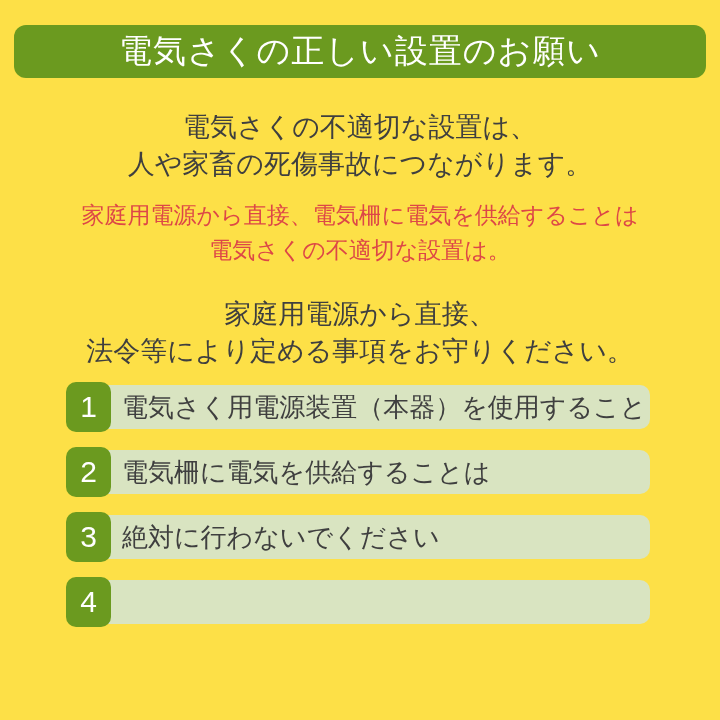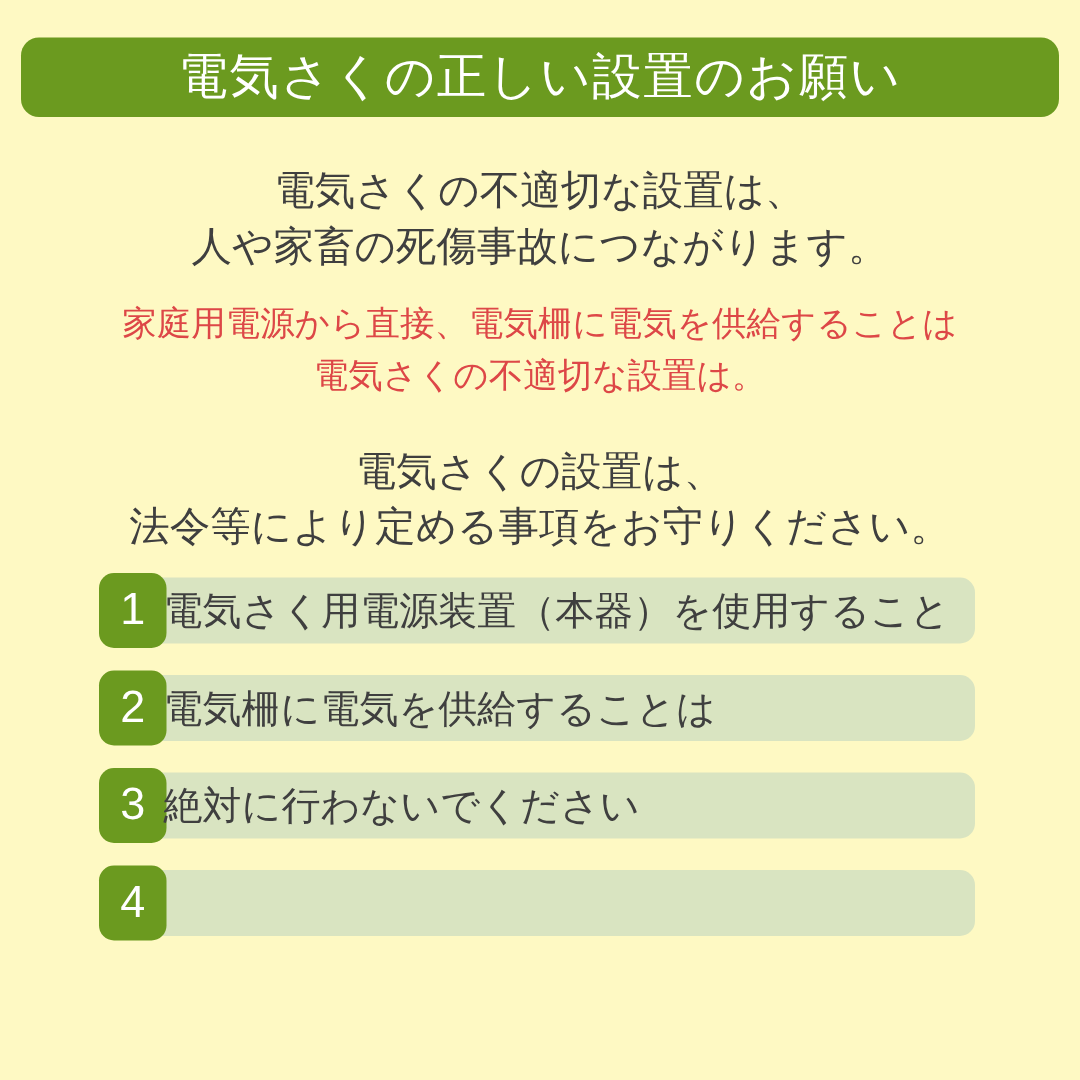--- a/index.html
+++ b/index.html
@@ -12,21 +12,21 @@
   html, body { background: #ffffff; }
   body {
     font-family: "Liberation Sans", "DejaVu Sans", sans-serif;
     color: var(--text-dark);
   }
   .page {
     position: relative;
     width: 720px;
     height: 720px;
     margin: 0 auto;
-    background: #fef9c3;
+    background: #fde047;
     overflow: hidden;
   }
   .banner {
     margin: 25px auto 0 auto;
     width: 692px;
     height: 53px;
     background: var(--accent-green);
     border-radius: 12px;
     display: flex;
     align-items: center;
@@ -71,21 +71,21 @@
     background: var(--accent-green);
     border-radius: 10px;
     color: #ffffff;
     font-size: 30px;
     display: flex;
     align-items: center;
     justify-content: center;
   }
   .rule-label {
     position: absolute;
-    left: 43px; top: 0; bottom: 0;
+    left: 56px; top: 0; bottom: 0;
     display: flex;
     align-items: center;
     font-size: 26px;
     color: var(--text-dark);
     white-space: nowrap;
   }
 </style>
 </head>
 <body>
 
@@ -99,21 +99,21 @@
     <span>電気さくの不適切な設置は、</span><br>
     <span>人や家畜の死傷事故につながります。</span>
   </p>
 
   <p class="para para-warning">
     <span>家庭用電源から直接、電気柵に電気を供給することは</span><br>
     <span>電気さくの不適切な設置は。</span><br>
   </p>
 
   <p class="para para-law">
-    <span>電気さくの設置は、</span><br>
+    <span>家庭用電源から直接、</span><br>
     <span>法令等により定める事項をお守りください。</span>
   </p>
 
   <div class="rules">
 
     <div class="rule-row">
       <div class="rule-bar"></div>
       <div class="rule-num">1</div>
       <div class="rule-label">電気さく用電源装置（本器）を使用すること</div>
     </div>

